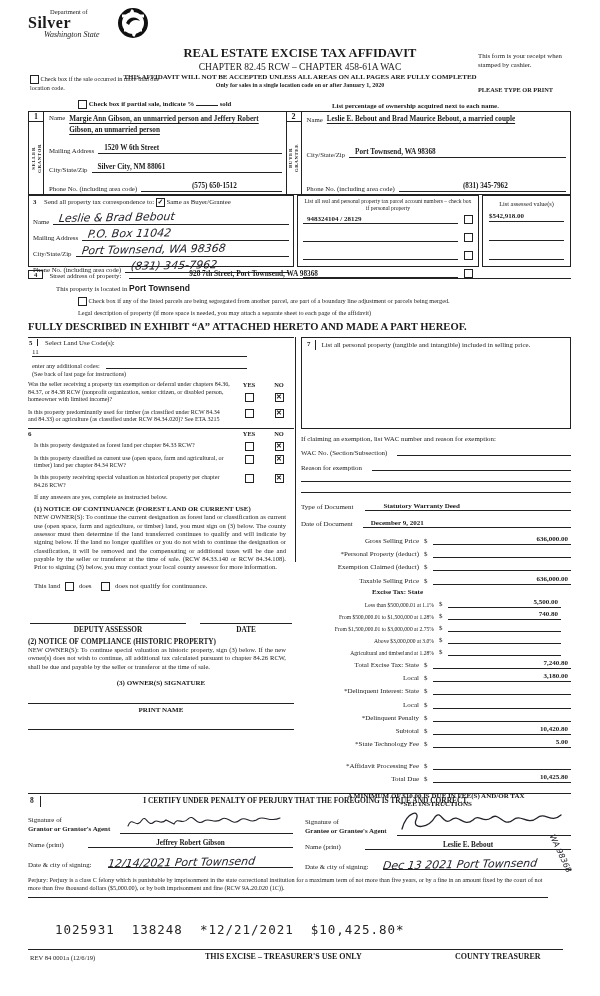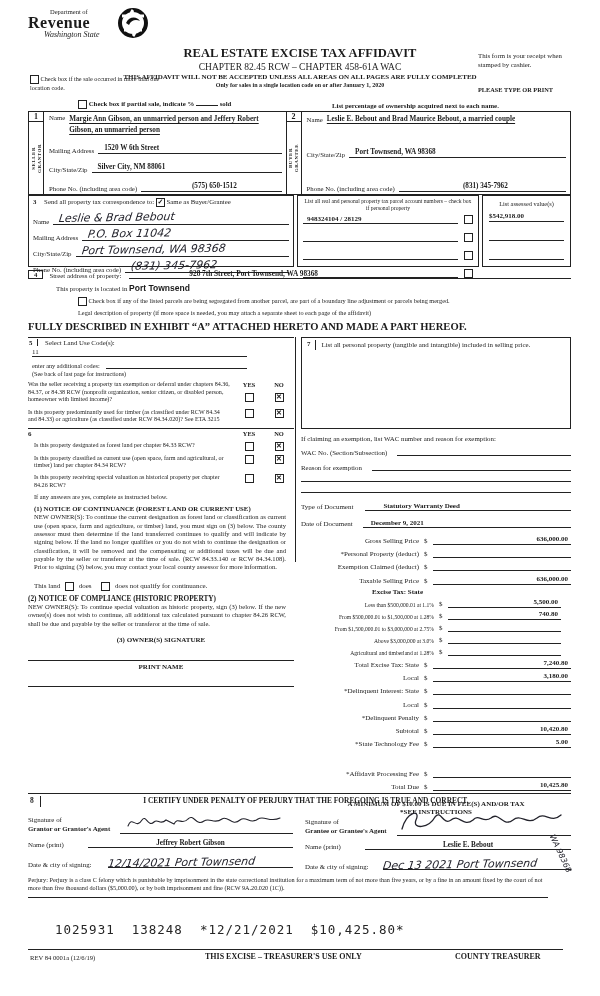--- a/index.html
+++ b/index.html
@@ -40,21 +40,21 @@
   svg{display:block;}
 </style>
 </head>
 <body>
 
 <div class="page">
 
   <div class="abs" style="left:28px;top:8px;width:170px;">
     <div style="position:relative;">
       <span class="abs" style="left:22px;top:0;font-size:6.5px;">Department of</span>
-      <span class="abs" style="left:0;top:6px;font-size:16px;font-weight:bold;letter-spacing:.5px;">Revenue</span>
+      <span class="abs" style="left:0;top:6px;font-size:16px;font-weight:bold;letter-spacing:.5px;">Silver</span>
       <span class="abs" style="left:16px;top:22px;font-size:8px;font-style:italic;font-family:Liberation Serif, serif;">Washington State</span>
       <span class="abs" style="left:88px;top:0px;">
         <svg width="34" height="30" viewBox="0 0 34 30">
           <circle cx="17" cy="15" r="13" fill="none" stroke="#111" stroke-width="4"></circle>
           <path d="M6,8 L28,8 M8,22 L26,22 M17,2 C10,10 24,20 17,28" stroke="#fff" stroke-width="3" fill="none"></path>
           <path d="M10,15 C13,8 21,8 24,13 C20,11 15,12 13,17 Z" fill="#111"></path>
         </svg>
       </span>
     </div>
   </div>
@@ -263,20 +263,30 @@
       <div class="para" style="margin:1px 0 0 6px;width:252px;">NEW OWNER(S): To continue the current designation as forest land or classification as current use (open space, farm and agriculture, or timber) land, you must sign on (3) below.  The county assessor must then determine if the land transferred continues to qualify and will indicate by signing below.  If the land no longer qualifies or you do not wish to continue the designation or classification, it will be removed and the compensating or additional taxes will be due and payable by the seller or transferor at the time of sale.  (RCW 84.33.140 or RCW 84.34.108). Prior to signing (3) below, you may contact your local county assessor for more information.</div>
 
       <div style="font-size:7px;margin:10px 0 0 6px;">
         <span>This land</span>
         <span class="cb" style="margin:0 3px;"></span>
         <span>does</span>
         <span class="cb" style="margin:0 3px 0 8px;"></span>
         <span>does not qualify for continuance.</span>
       </div>
 
+      <div style="display:flex;margin-top:30px;padding:0 2px;">
+        <div style="flex:1.7;margin-right:14px;">
+          <div class="underl" style="min-height:2px;"></div>
+          <div class="ctr b" style="font-size:7.3px;margin-top:1px;">DEPUTY ASSESSOR</div>
+        </div>
+        <div style="flex:1;">
+          <div class="underl" style="min-height:2px;"></div>
+          <div class="ctr b" style="font-size:7.3px;margin-top:1px;">DATE</div>
+        </div>
+      </div>
 
       <div class="b" style="font-size:7.3px;margin-top:3px;">(2) NOTICE OF COMPLIANCE (HISTORIC PROPERTY)</div>
       <div class="para" style="width:258px;">NEW OWNER(S):  To continue special valuation as historic property, sign (3) below.  If the new owner(s) does not wish to continue, all additional tax calculated pursuant to chapter 84.26 RCW, shall be due and payable by the seller or transferor at the time of sale.</div>
 
       <div class="ctr b" style="font-size:7px;margin-top:8px;">(3)  OWNER(S) SIGNATURE</div>
       <div class="underl" style="margin-top:14px;min-height:2px;"></div>
       <div class="ctr b" style="font-size:7px;margin-top:2px;">PRINT NAME</div>
       <div class="underl" style="margin-top:13px;min-height:2px;"></div>
     </div>
   </div>
@@ -392,21 +402,21 @@
     <div class="trow">
         <span class="tlab">Subtotal</span>
         <span class="tdol">$</span>
         <span class="tline w135">10,420.80</span>
       </div>
     <div class="trow">
         <span class="tlab">*State Technology Fee</span>
         <span class="tdol">$</span>
         <span class="tline w135">5.00</span>
       </div>
-    <div class="trow" style="margin-top:20px;">
+    <div class="trow" style="margin-top:12px;">
         <span class="tlab">*Affidavit Processing Fee</span>
         <span class="tdol">$</span>
         <span class="tline w135"></span>
       </div>
     <div class="trow">
         <span class="tlab">Total Due</span>
         <span class="tdol">$</span>
         <span class="tline w135">10,425.80</span>
       </div>
 

